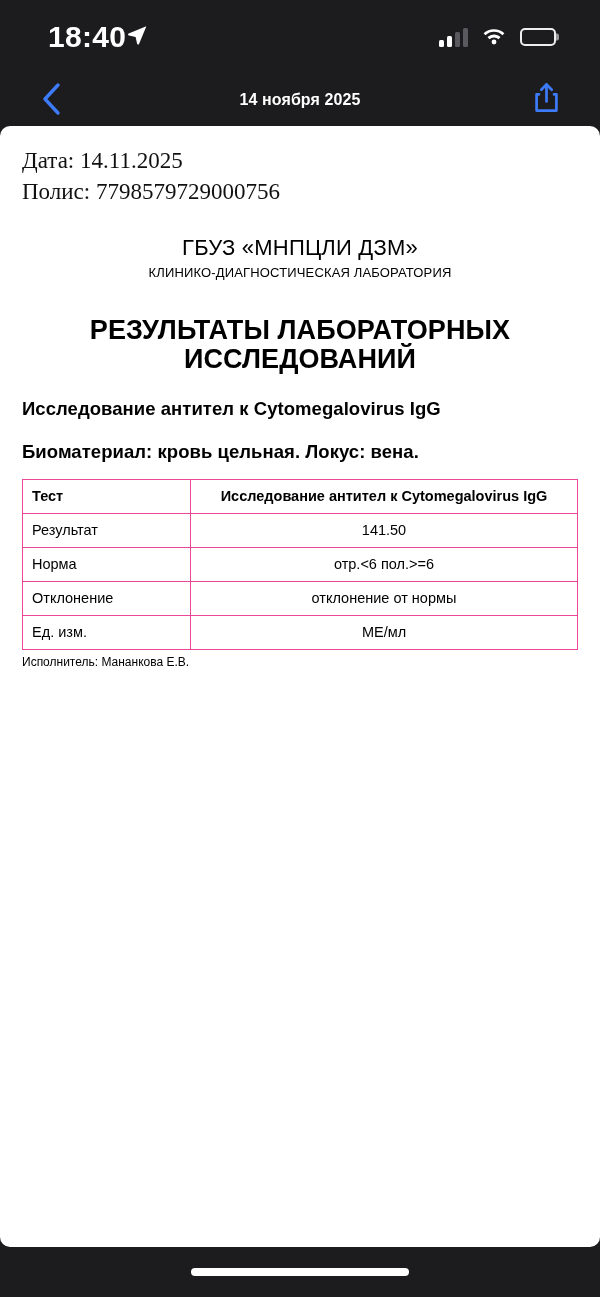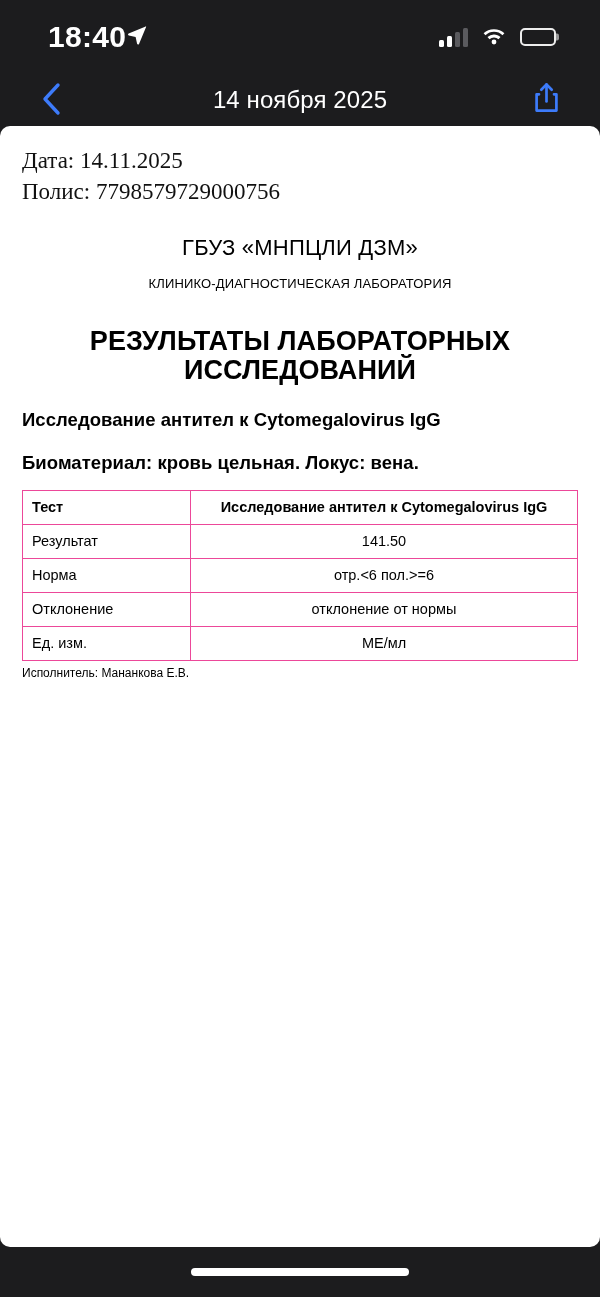--- a/index.html
+++ b/index.html
@@ -126,22 +126,22 @@
     background: none;
     border: none;
   }
 
   .nav-title {
     position: absolute;
     left: 0;
     right: 0;
     text-align: center;
     color: #ffffff;
-    font-size: 24px;
-    font-weight: 400;
+    font-size: 16px;
+    font-weight: 700;
     letter-spacing: 0.1px;
     pointer-events: none;
   }
 
   
   .sheet {
     flex: 1 1 auto;
     margin: 0;
     background: #ffffff;
     border-radius: 10px 10px 10px 10px;
@@ -164,21 +164,21 @@
 
   .org-name {
     font-size: 22px;
     line-height: 1.2;
     letter-spacing: 0.2px;
   }
 
   .org-sub {
     font-size: 13px;
     letter-spacing: 0.15px;
-    margin-top: 14px;
+    margin-top: 3px;
   }
 
   .doc-title {
     text-align: center;
     font-size: 27px;
     font-weight: 700;
     line-height: 1.08;
     letter-spacing: 0.1px;
     margin-top: 36px;
   }

